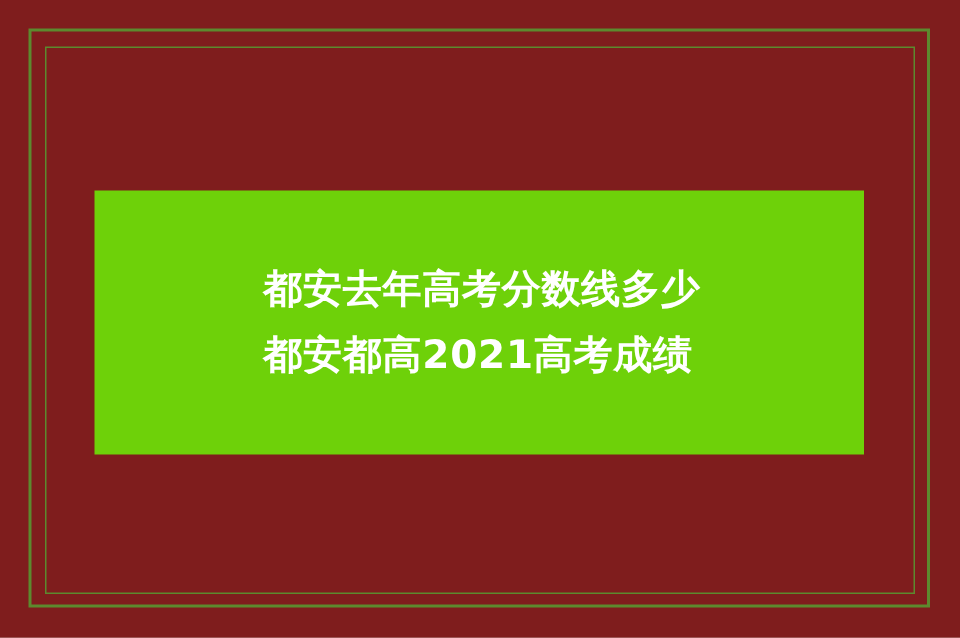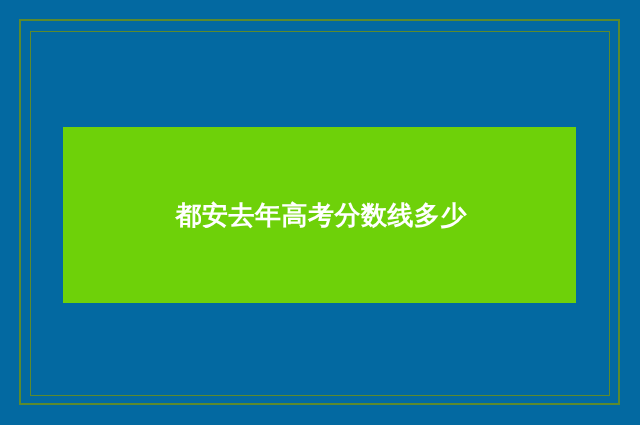--- a/index.html
+++ b/index.html
@@ -11,21 +11,21 @@
     width: 640px;
     height: 425px;
     overflow: hidden;
     font-family: "Liberation Sans", "DejaVu Sans", sans-serif;
   }
 
   #stage {
     position: relative;
     width: 640px;
     height: 425px;
-    background: #0369a1;
+    background: #7f1d1d;
     overflow: hidden;
   }
 
   
   .frame {
     position: absolute;
     box-sizing: border-box;
     border-style: solid;
     border-color: #5c8a2e;
     pointer-events: none;
@@ -87,15 +87,16 @@
 
 <div id="stage">
 
   <div class="frame frame-outer"></div>
   <div class="frame frame-inner"></div>
 
   <div class="panel"></div>
 
   <div class="text-block">
     <div class="headline">都安去年高考分数线多少</div>
+    <div class="headline">都安都高2021高考成绩</div>
   </div>
 
 </div>
 
 </body></html>

